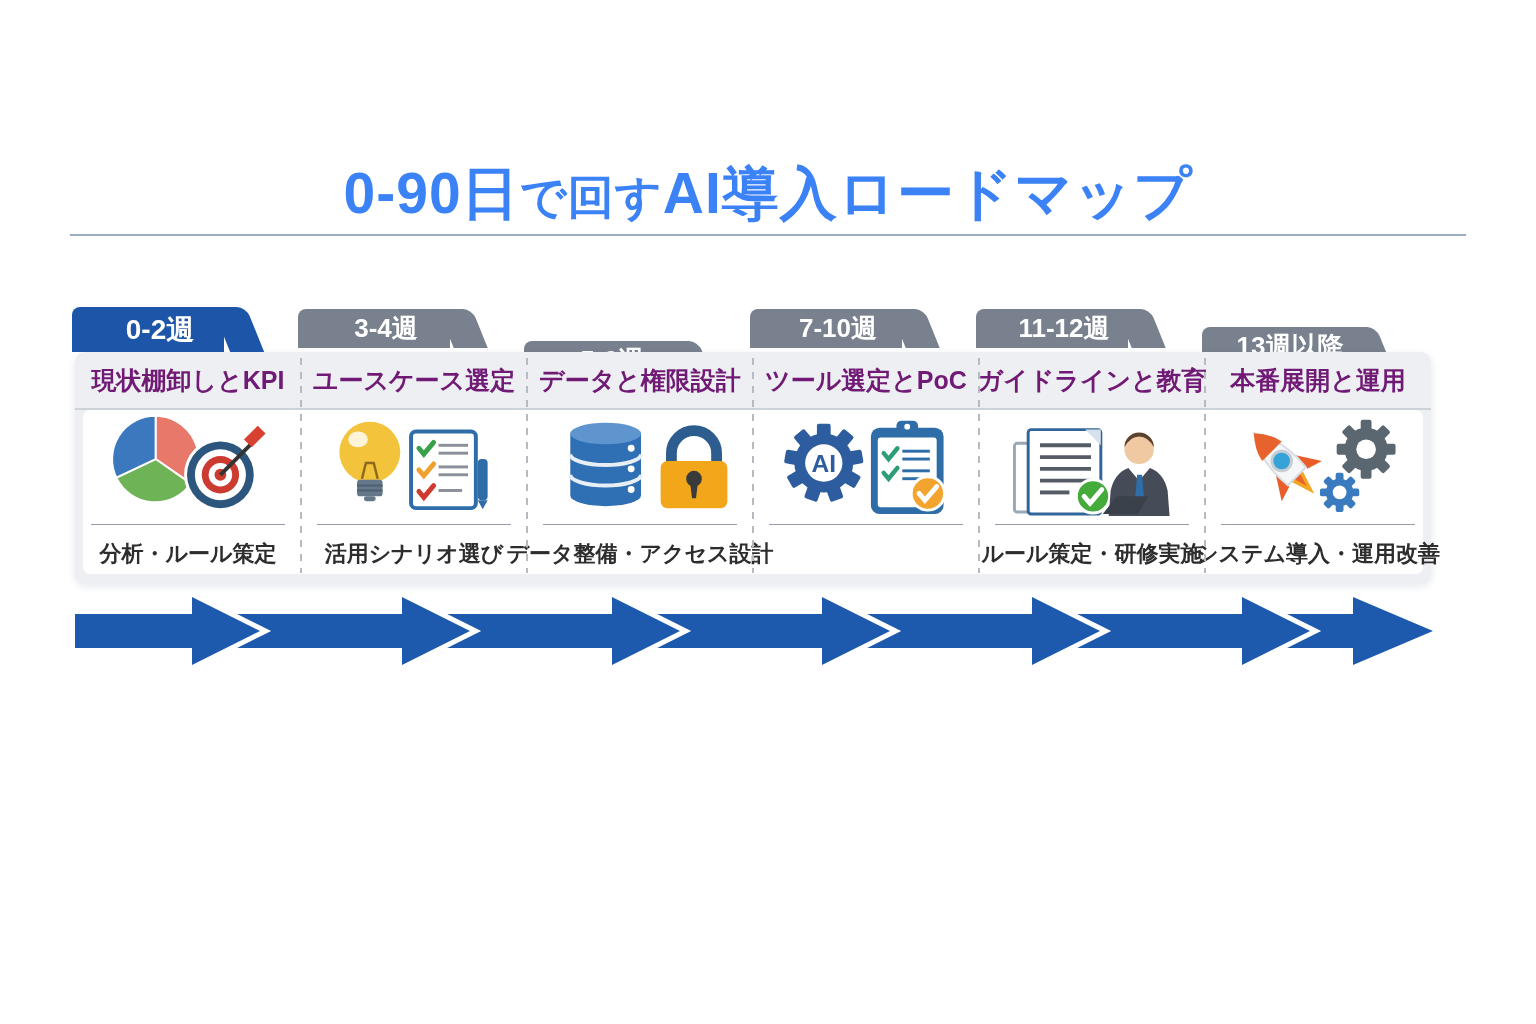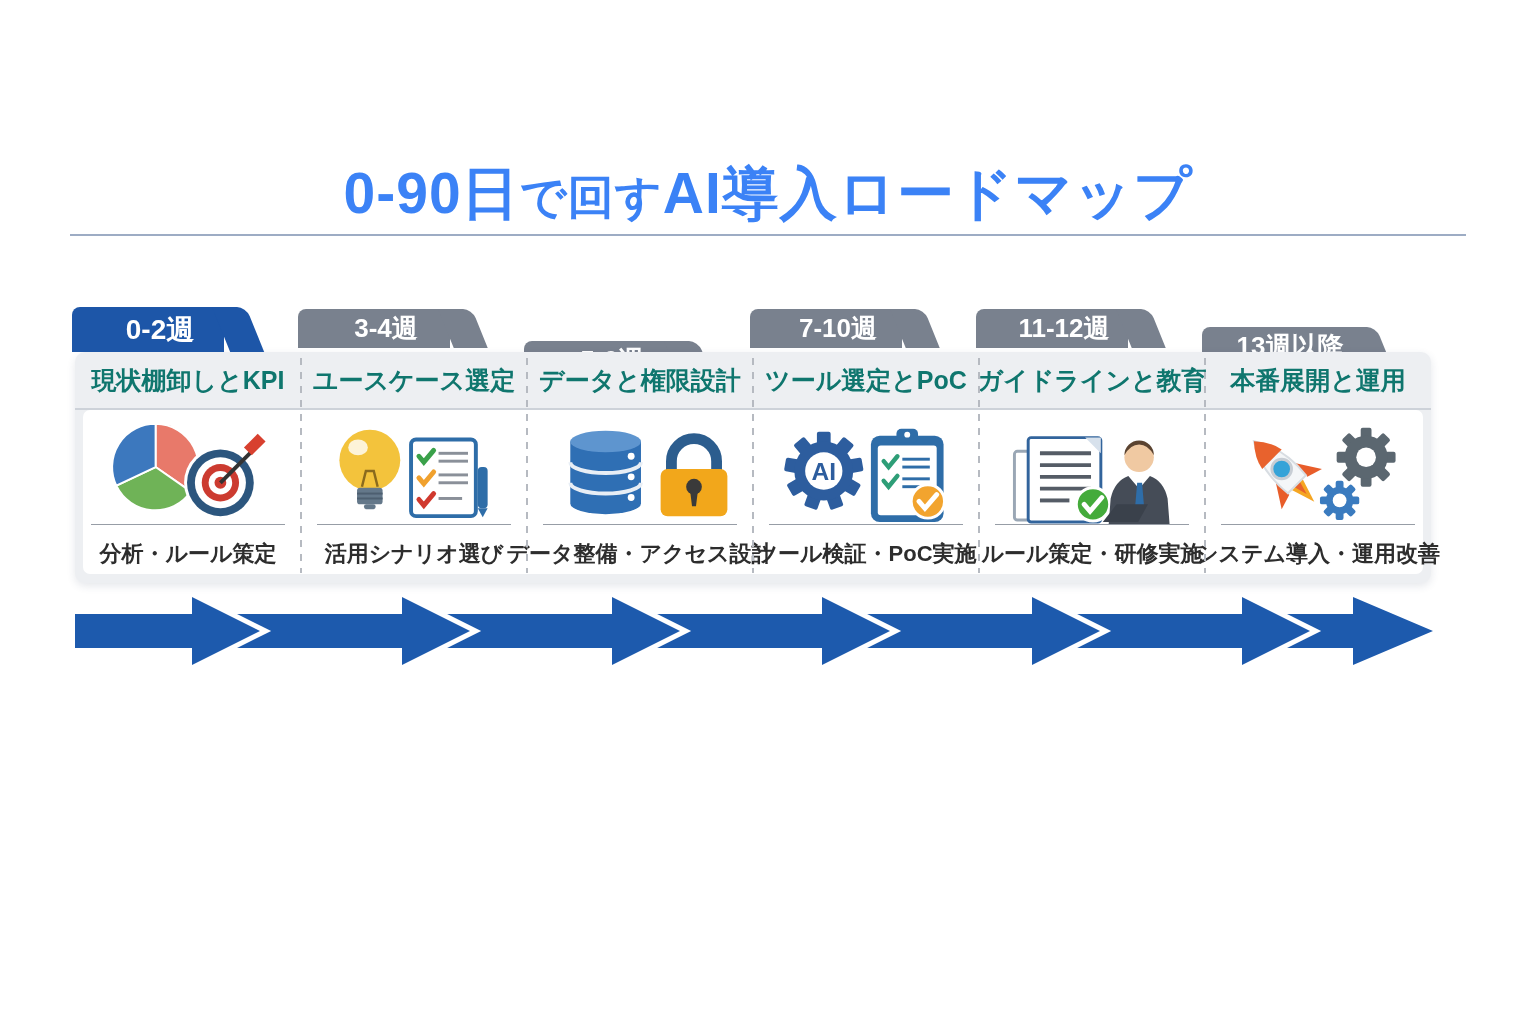--- a/index.html
+++ b/index.html
@@ -30,22 +30,22 @@
         border-radius:10px;box-shadow:0 3px 9px rgba(40,60,90,.12);}
   .panel{position:absolute;left:8px;right:8px;top:58px;bottom:9px;background:#ffffff;border-radius:7px;}
   .head-rule{position:absolute;left:0;right:0;top:56px;height:2px;background:#cdd2d9;}
   .cols{position:absolute;left:0;top:0;right:0;bottom:0;display:flex;}
   .col{flex:1;position:relative;display:flex;flex-direction:column;min-width:0;}
   .col:not(:first-child)::before{
     content:'';position:absolute;left:-1px;top:6px;bottom:10px;width:2px;
     background:repeating-linear-gradient(to bottom,#b6bac1 0 7px,transparent 7px 14px);
   }
   .col-heading{height:56px;display:flex;align-items:center;justify-content:center;
-               color:#0f766e;font-weight:bold;font-size:25px;white-space:nowrap;}
-  .col-icon{height:116px;display:flex;align-items:flex-end;justify-content:center;}
+               color:#701a75;font-weight:bold;font-size:25px;white-space:nowrap;}
+  .col-icon{height:116px;display:flex;align-items:flex-start;justify-content:center;}
   .col-icon svg{width:188px;height:108px;}
   .col-rule{height:1px;background:#979da6;margin:0 16px;}
   .col-caption{flex:1;display:flex;align-items:center;justify-content:center;
                color:#2d2d2d;font-weight:600;font-size:22px;white-space:nowrap;}
 
   
   #arrows{position:absolute;left:75px;top:594px;width:1368px;height:74px;}
 </style>
 </head>
 <body>
@@ -195,21 +195,20 @@
       <line x1="132" y1="44" x2="160" y2="44"></line>
               <line x1="132" y1="52" x2="160" y2="52"></line>
       <line x1="132" y1="64" x2="160" y2="64"></line>
               <line x1="132" y1="72" x2="160" y2="72"></line>
     </g>
     <circle cx="158" cy="87" r="17" fill="#f2a42e" stroke="#fff" stroke-width="3"></circle>
     <path d="M149 87 l6 7 l12 -14" stroke="#fff" stroke-width="5" fill="none" stroke-linecap="round"></path>
   </svg>
         </div>
     <div class="col-rule"></div>
-    <div class="col-caption">ツール検証・PoC実施</div>
   </div>
 
   <div class="col">
     <div class="col-heading">ガイドラインと教育</div>
     <div class="col-icon">
           <svg viewBox="0 0 190 110">
     <rect x="16" y="36" width="58" height="70" rx="3" fill="#fff" stroke="#9aa7b5" stroke-width="3"></rect>
     <rect x="30" y="22" width="74" height="86" rx="3" fill="#fff" stroke="#32649c" stroke-width="3"></rect>
     <path d="M104 22 L104 38 L88 22 Z" fill="#d7e1ec"></path>
     <g stroke="#555c66" stroke-width="4">

